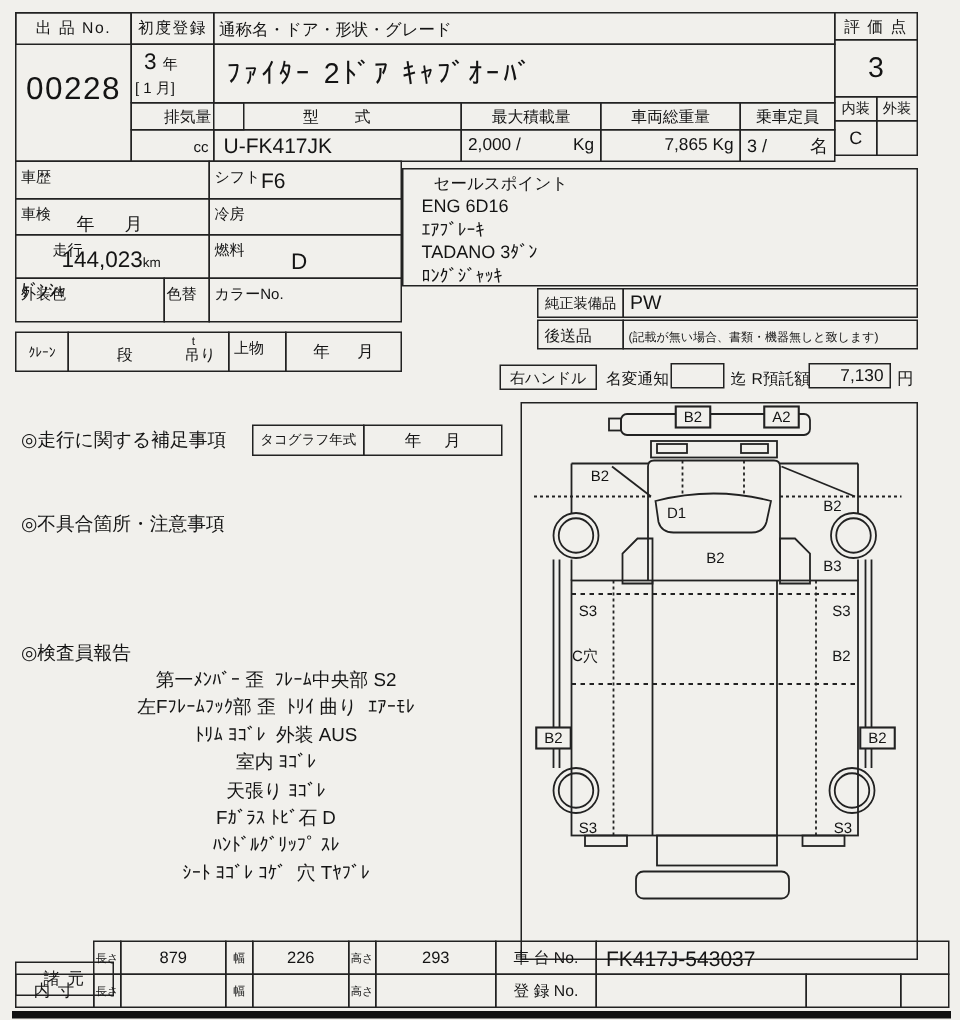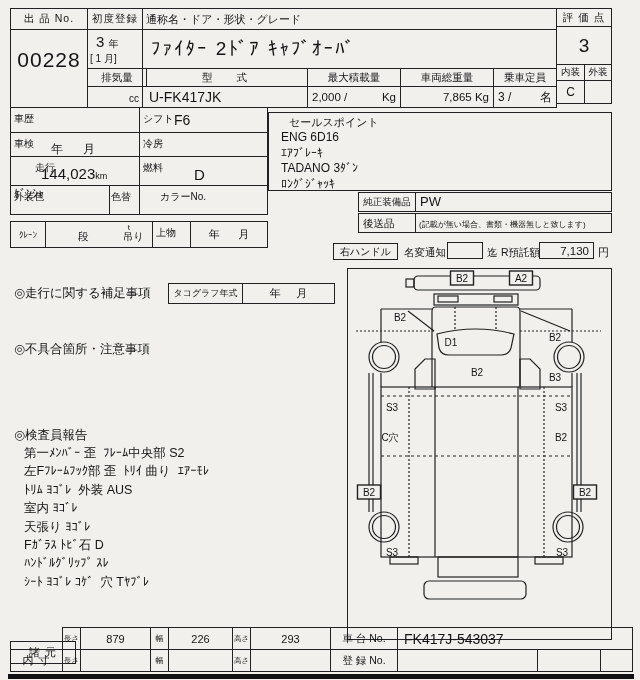--- a/index.html
+++ b/index.html
@@ -9,21 +9,21 @@
   }
   html,body{margin:0;padding:0;}
   body{
     width:640px;height:680px;position:relative;
     background:var(--paper);
     font-family:"Liberation Sans","DejaVu Sans",sans-serif;
     color:var(--ink);
     overflow:hidden;
   }
   .c{position:absolute;box-sizing:border-box;border:1px solid var(--line);}
-  .t{position:absolute;box-sizing:border-box;}
+  .t{position:absolute;box-sizing:border-box;text-align:center;}
   .hdr{font-size:10.5px;display:flex;align-items:center;justify-content:center;letter-spacing:1px;}
   .lbl{font-size:10px;padding:1px 3px;}
   .pre{white-space:pre;}
   .flexc{display:flex;align-items:center;justify-content:center;}
   .flexb{display:flex;align-items:center;justify-content:space-between;padding:0 4px;}
   .stack{font-size:7.5px;line-height:8px;word-break:break-all;text-align:center;display:flex;align-items:center;justify-content:center;}
   .insp-line{white-space:pre;font-size:12.5px;height:18.4px;line-height:18.4px;}
   .sales-line{white-space:pre;font-size:12px;height:15.5px;line-height:15.5px;padding-left:12px;}
   svg text{font-family:"Liberation Sans","DejaVu Sans",sans-serif;}
 </style>
@@ -43,21 +43,21 @@
 <div class="c lbl" style="left:142px;top:8px;width:415px;height:22px;font-size:11px;display:flex;align-items:center;">通称名・ドア・形状・グレード</div>
 <div class="c" style="left:142px;top:29px;width:415px;height:40px;font-size:19px;letter-spacing:2px;display:flex;align-items:center;padding-left:8px;">ﾌｧｲﾀｰ 2ﾄﾞｱ ｷｬﾌﾞｵｰﾊﾞ</div>
 
 <div class="c hdr" style="left:556px;top:8px;width:56px;height:19px;">評 価 点</div>
 <div class="c flexc" style="left:556px;top:26px;width:56px;height:39px;font-size:19px;">3</div>
 <div class="c hdr" style="left:556px;top:64px;width:29px;height:17px;font-size:9.5px;letter-spacing:0;">内装</div>
 <div class="c hdr" style="left:584px;top:64px;width:28px;height:17px;font-size:9.5px;letter-spacing:0;">外装</div>
 <div class="c flexc" style="left:556px;top:80px;width:29px;height:24px;font-size:12px;">C</div>
 <div class="c flexc" style="left:584px;top:80px;width:28px;height:24px;font-size:12px;"></div>
 
-<div class="c hdr" style="left:87px;top:68px;width:60px;height:19px;letter-spacing:0;text-align:right;">排気量</div>
+<div class="c hdr" style="left:87px;top:68px;width:76px;height:19px;letter-spacing:0;text-align:right;">排気量</div>
 <div class="c" style="left:87px;top:86px;width:56px;height:22px;font-size:10px;text-align:right;padding:6px 3px 0 0;">cc</div>
 <div class="c hdr" style="left:142px;top:68px;width:166px;height:19px;">型　　式</div>
 <div class="c" style="left:142px;top:86px;width:166px;height:22px;font-size:14px;padding:2px 0 0 6px;">U-FK417JK</div>
 <div class="c hdr" style="left:307px;top:68px;width:94px;height:19px;letter-spacing:0;font-family:Liberation Mono, monospace;">最大積載量</div>
 <div class="c flexb" style="left:307px;top:86px;width:94px;height:22px;font-size:11.5px;">
   <span>2,000 /</span>
     <span>Kg</span>
 </div>
 <div class="c hdr" style="left:400px;top:68px;width:94px;height:19px;letter-spacing:0;">車両総重量</div>
 <div class="c" style="left:400px;top:86px;width:94px;height:22px;font-size:11.5px;text-align:right;padding:4px 4px 0 0;">7,865 Kg</div>
@@ -83,21 +83,21 @@
 </div>
 <div class="c" style="left:139px;top:156px;width:129px;height:30px;">
   <span class="lbl">燃料</span>
   <span style="position:absolute;left:54px;top:9px;font-size:15px;">D</span>
 </div>
 <div class="c" style="left:10px;top:185px;width:100px;height:30px;">
   <span class="lbl">外装色</span>
   <div style="position:absolute;left:3px;top:1px;font-size:12px;">ｹﾞﾝｼｬ</div>
 </div>
 <div class="c" style="left:109px;top:185px;width:31px;height:30px;"><span class="lbl" style="letter-spacing:0;padding:1px 1px;">色替</span></div>
-<div class="c" style="left:139px;top:185px;width:129px;height:30px;padding-left:17px;"><span class="lbl">カラーNo.</span></div>
+<div class="c" style="left:139px;top:185px;width:129px;height:30px;"><span class="lbl">カラーNo.</span></div>
 
 <div class="c flexc" style="left:10px;top:221px;width:36px;height:27px;font-size:9px;">ｸﾚｰﾝ</div>
 <div class="c" style="left:45px;top:221px;width:108px;height:27px;">
   <span style="position:absolute;left:32px;bottom:3px;font-size:10.5px;">段</span>
   <span style="position:absolute;right:22px;top:1px;font-size:8px;">t</span>
   <span style="position:absolute;right:8px;bottom:3px;font-size:10.5px;">吊り</span>
 </div>
 <div class="c" style="left:152px;top:221px;width:39px;height:27px;"><span class="lbl">上物</span></div>
 <div class="c flexc pre" style="left:190px;top:221px;width:78px;height:27px;font-size:11px;">年      月</div>
 

